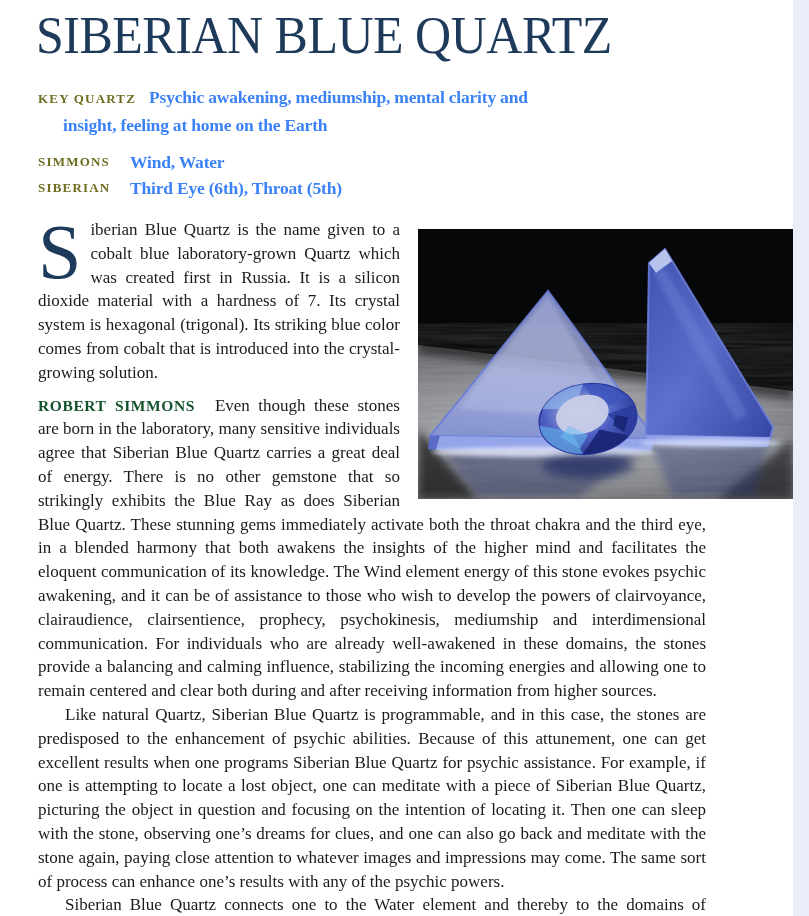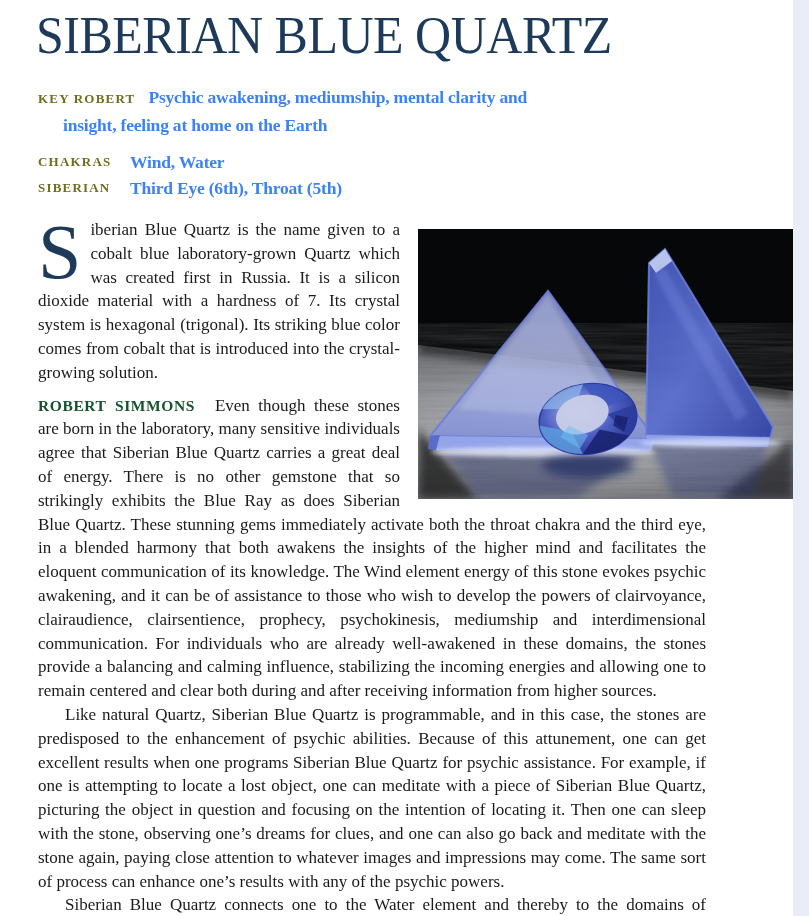--- a/index.html
+++ b/index.html
@@ -96,24 +96,24 @@
 
 <div class="page">
   <div class="side-strip"></div>
 
   <div class="content">
 
     <h1 class="title">SIBERIAN BLUE QUARTZ</h1>
 
     <div class="attributes">
       <p class="kw-para">
-        <span class="attr-label">KEY ROBERT</span><span class="attr-value">Psychic awakening, mediumship, mental clarity and insight, feeling at home on the Earth</span>
+        <span class="attr-label">KEY QUARTZ</span><span class="attr-value">Psychic awakening, mediumship, mental clarity and insight, feeling at home on the Earth</span>
       </p>
       <p class="attr-row first">
-        <span class="attr-label">CHAKRAS</span>
+        <span class="attr-label">SIMMONS</span>
         <span class="attr-value">Wind, Water</span>
       </p>
       <p class="attr-row">
         <span class="attr-label">SIBERIAN</span>
         <span class="attr-value">Third Eye (6th), Throat (5th)</span>
       </p>
     </div>
 
     <div class="intro-section">
       <div class="photo-spacer"></div>

